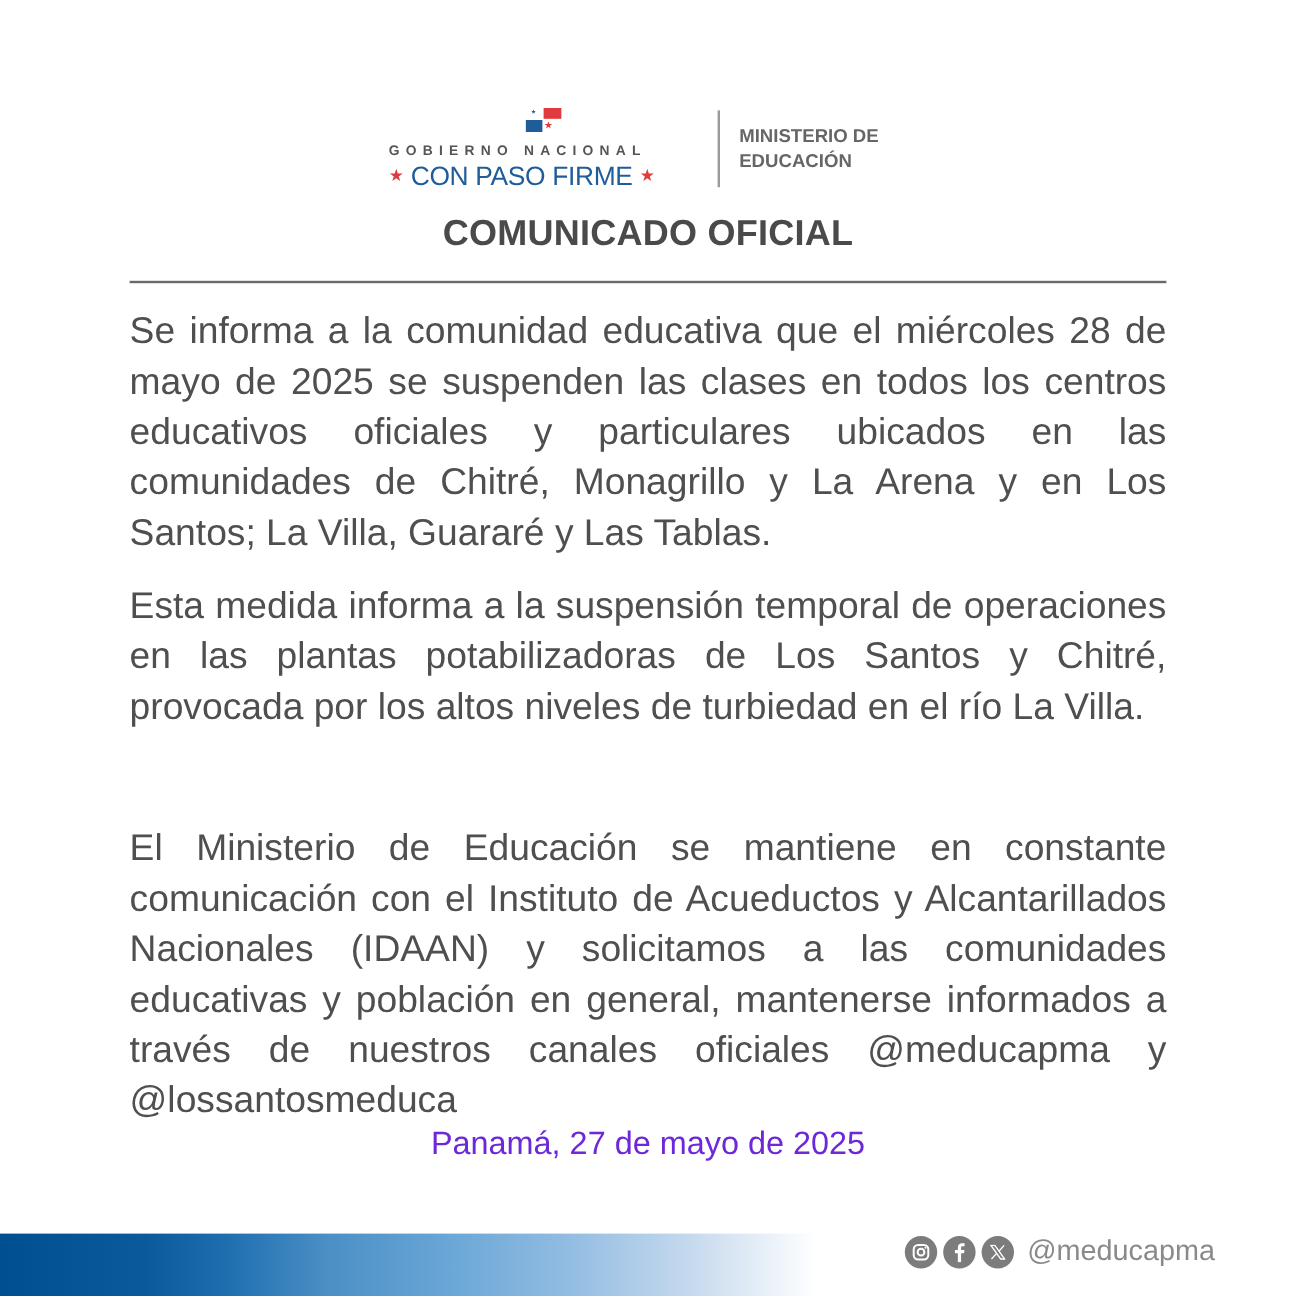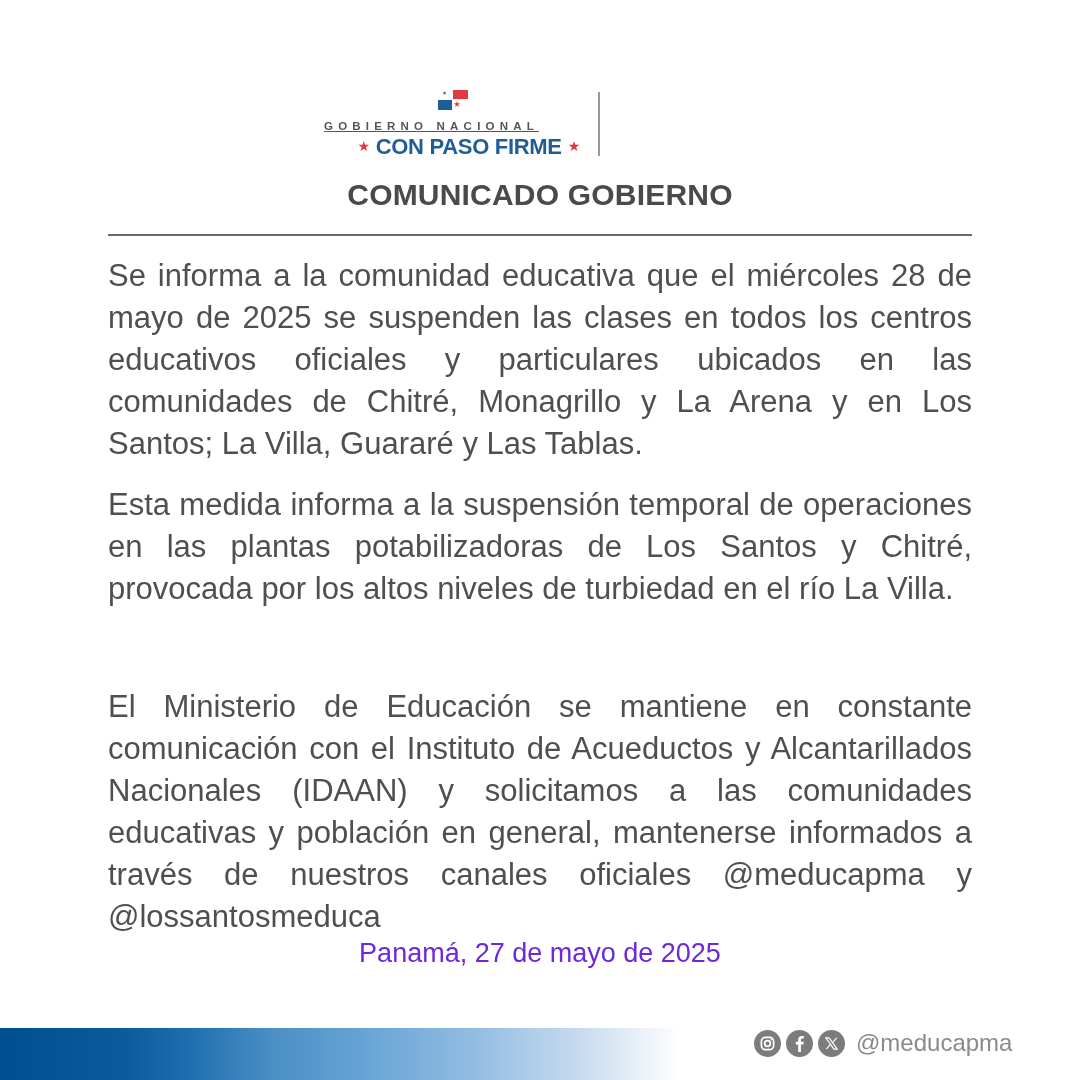--- a/index.html
+++ b/index.html
@@ -5,25 +5,25 @@
   html, body { margin: 0; padding: 0; }
   body {
     width: 1080px; height: 1080px; background: #ffffff; position: relative; overflow: hidden;
     font-family: "Liberation Sans", "DejaVu Sans", sans-serif; color: #505050;
   }
   .logo-block { position: absolute; left: 318px; top: 88px; width: 440px; height: 72px; }
   .gov { position: absolute; left: 0; top: 0; width: 268px; height: 72px; }
   .flag { position: absolute; left: 120px; top: 2px; width: 30px; height: 20px; }
   .gov-title {
     position: absolute; left: 6px; top: 32px; width: 262px; font-size: 11.5px; letter-spacing: 5.2px;
-    color: #555; font-weight: bold; white-space: nowrap; text-decoration: underline;
+    color: #555; font-weight: bold; white-space: nowrap;
   }
   .gov-motto {
-    position: absolute; left: 0; top: 46px; width: 268px; text-align: right; white-space: nowrap;
-    font-size: 22px; font-weight: bold; color: #1f5d99; letter-spacing: -0.3px;
+    position: absolute; left: 0; top: 46px; width: 268px; text-align: left; white-space: nowrap;
+    font-size: 22px; font-weight: normal; color: #1f5d99; letter-spacing: -0.3px;
   }
   .gov-motto .star { color: #e03a3e; font-size: 14px; vertical-align: middle; margin: 0 6px; position: relative; top: -2px; }
   .logo-sep { position: absolute; left: 280px; top: 4px; width: 2px; height: 64px; background: #9a9a9a; }
   .ministry {
     position: absolute; left: 298px; top: 15px; font-size: 15.5px; line-height: 21px; font-weight: bold;
     color: #666; white-space: nowrap;
   }
   .title {
     position: absolute; left: 0; width: 1080px; top: 178px; text-align: center;
     font-size: 30px; font-weight: bold; color: #4a4a4a; letter-spacing: 0.2px;
@@ -61,23 +61,27 @@
       <rect x="0" y="10" width="14" height="10" fill="#1f5d99"></rect>
       <polygon points="7,2 7.8,4.3 10.2,4.3 8.2,5.7 9,8 7,6.6 5,8 5.8,5.7 3.8,4.3 6.2,4.3" fill="#1f5d99" transform="scale(0.6) translate(4,0)"></polygon>
       <polygon points="22,12 22.8,14.3 25.2,14.3 23.2,15.7 24,18 22,16.6 20,18 20.8,15.7 18.8,14.3 21.2,14.3" fill="#e03a3e" transform="translate(-3,-1) scale(1)"></polygon>
     </svg>
     <div class="gov-title">GOBIERNO NACIONAL</div>
     <div class="gov-motto">
       <span class="star">★</span><span>CON PASO FIRME</span><span class="star">★</span>
     </div>
   </div>
   <div class="logo-sep"></div>
+  <div class="ministry">
+    <div>MINISTERIO DE</div>
+    <div>EDUCACIÓN</div>
+  </div>
 </div>
 
-<div class="title">COMUNICADO GOBIERNO</div>
+<div class="title">COMUNICADO OFICIAL</div>
 <div class="rule"></div>
 
 <p class="body-text p1">Se informa a la comunidad educativa que el miércoles 28 de mayo de 2025 se suspenden las clases en todos los centros educativos oficiales y particulares ubicados en las comunidades de Chitré, Monagrillo y La Arena y en Los Santos; La Villa, Guararé y Las Tablas.</p>
 <p class="body-text p2">Esta medida informa a la suspensión temporal de operaciones en las plantas potabilizadoras de Los Santos y Chitré, provocada por los altos niveles de turbiedad en el río La Villa.</p>
 <p class="body-text p3">El Ministerio de Educación se mantiene en constante comunicación con el Instituto de Acueductos y Alcantarillados Nacionales (IDAAN) y solicitamos a las comunidades educativas y población en general, mantenerse informados a través de nuestros canales oficiales @meducapma y @lossantosmeduca</p>
 
 <div class="date">Panamá, 27 de mayo de 2025</div>
 
 <div class="band"></div>
 

